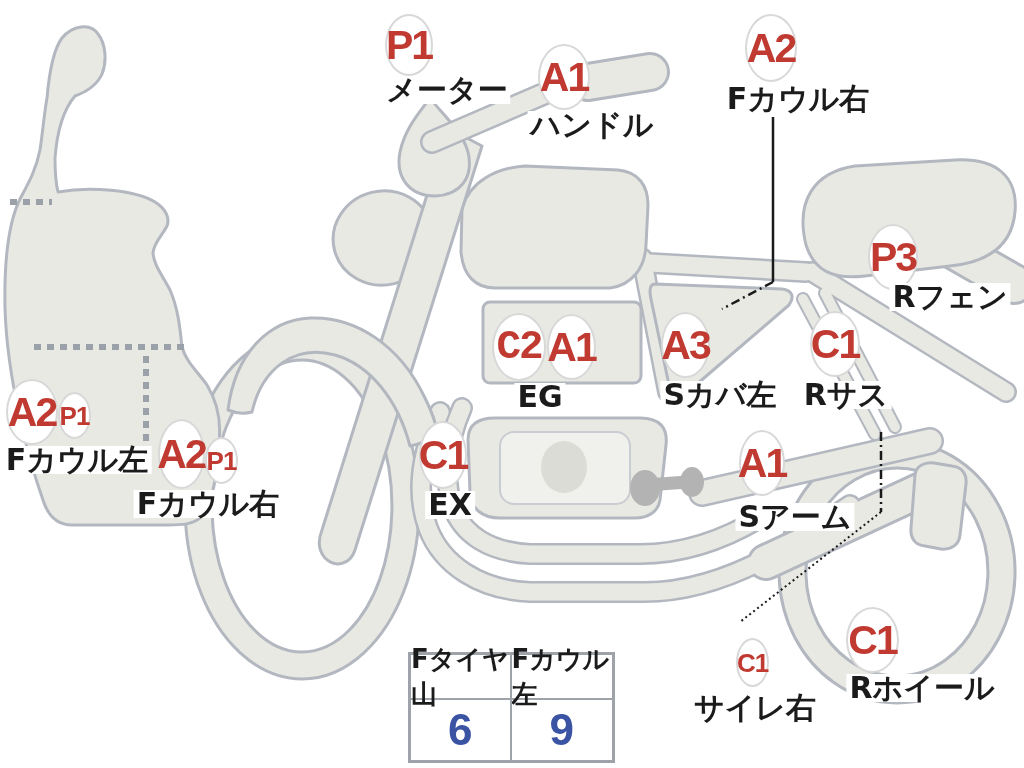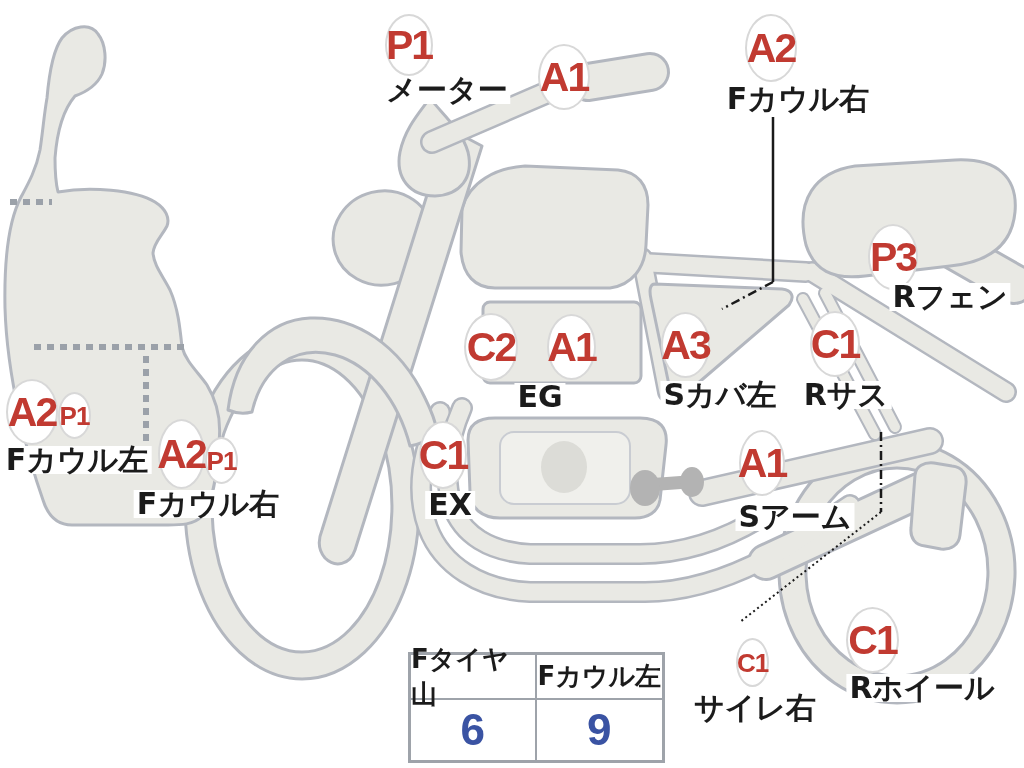--- a/index.html
+++ b/index.html
@@ -11,21 +11,21 @@
          border-radius:50%;display:flex;align-items:center;justify-content:center;
          color:#c13a31;font-weight:700;letter-spacing:-2px;
          font-family:"Liberation Sans","DejaVu Sans",sans-serif;line-height:1;}
   .badge.big{width:52px;height:66px;font-size:41px;}
   .badge.sm{width:33px;height:47px;font-size:26px;letter-spacing:-1px;}
 
   .name{position:absolute;transform:translateX(-50%);white-space:nowrap;
         font-weight:700;font-size:30px;line-height:28px;color:#1b1b1b;
         background:#fff;padding:0 3px;}
 
-  .tire-table{position:absolute;left:408px;top:652px;width:257px;box-sizing:border-box;
+  .tire-table{position:absolute;left:408px;top:652px;width:207px;box-sizing:border-box;
               border:3px solid #9ea3aa;background:#fff;}
   .tt-row{display:flex;}
   .tt-cell{box-sizing:border-box;flex:1 1 50%;display:flex;align-items:center;justify-content:center;}
   .tt-head{height:45px;font-size:26px;font-weight:700;color:#1b1b1b;border-bottom:2px solid #9ea3aa;}
   .tt-val{height:60px;font-size:44px;font-weight:600;color:#3a53a3;
           font-family:"Liberation Sans","DejaVu Sans",sans-serif;}
   .tt-cell.first{border-right:2px solid #9ea3aa;}
 </style>
 </head>
 <body>
@@ -114,31 +114,32 @@
         <path d="M881,432 L881,512" stroke-width="2.5" stroke-dasharray="9 4 2 4"></path>
         <path d="M881,512 L740,622" stroke-width="2" stroke-dasharray="2 3"></path>
       </g>
     </g>
   </svg>
 
   <span class="badge big" style="left:385px;top:14px;width:48px;height:62px;">P1</span>
   <span class="name" style="left:447px;top:76px;">メーター</span>
 
   <span class="badge big" style="left:538px;top:44px;">A1</span>
+  <span class="name" style="left:592px;top:111px;">ハンドル</span>
 
   <span class="badge big" style="left:745px;top:14px;height:68px;">A2</span>
   <span class="name" style="left:798px;top:85px;">Fカウル右</span>
 
   <span class="badge big" style="left:868px;top:224px;width:50px;">P3</span>
   <span class="name" style="left:950px;top:283px;">Rフェン</span>
 
   <span class="badge big" style="left:810px;top:311px;width:50px;">C1</span>
   <span class="name" style="left:846px;top:381px;text-align:center;">Rサス</span>
 
-  <span class="badge big" style="left:464px;top:313px;width:54px;height:68px;">C2</span>
+  <span class="badge big" style="left:492px;top:313px;width:54px;height:68px;font-family:Liberation Mono, monospace;">C2</span>
   <span class="badge big" style="left:547px;top:314px;width:49px;">A1</span>
   <span class="name" style="left:540px;top:383px;">EG</span>
 
   <span class="badge big" style="left:661px;top:312px;width:49px;text-align:right;">A3</span>
   <span class="name" style="left:720px;top:381px;">Sカバ左</span>
 
   <span class="badge big" style="left:6px;top:379px;">A2</span>
   <span class="badge sm" style="left:58px;top:392px;">P1</span>
   <span class="name" style="left:77px;top:446px;">Fカウル左</span>
 

